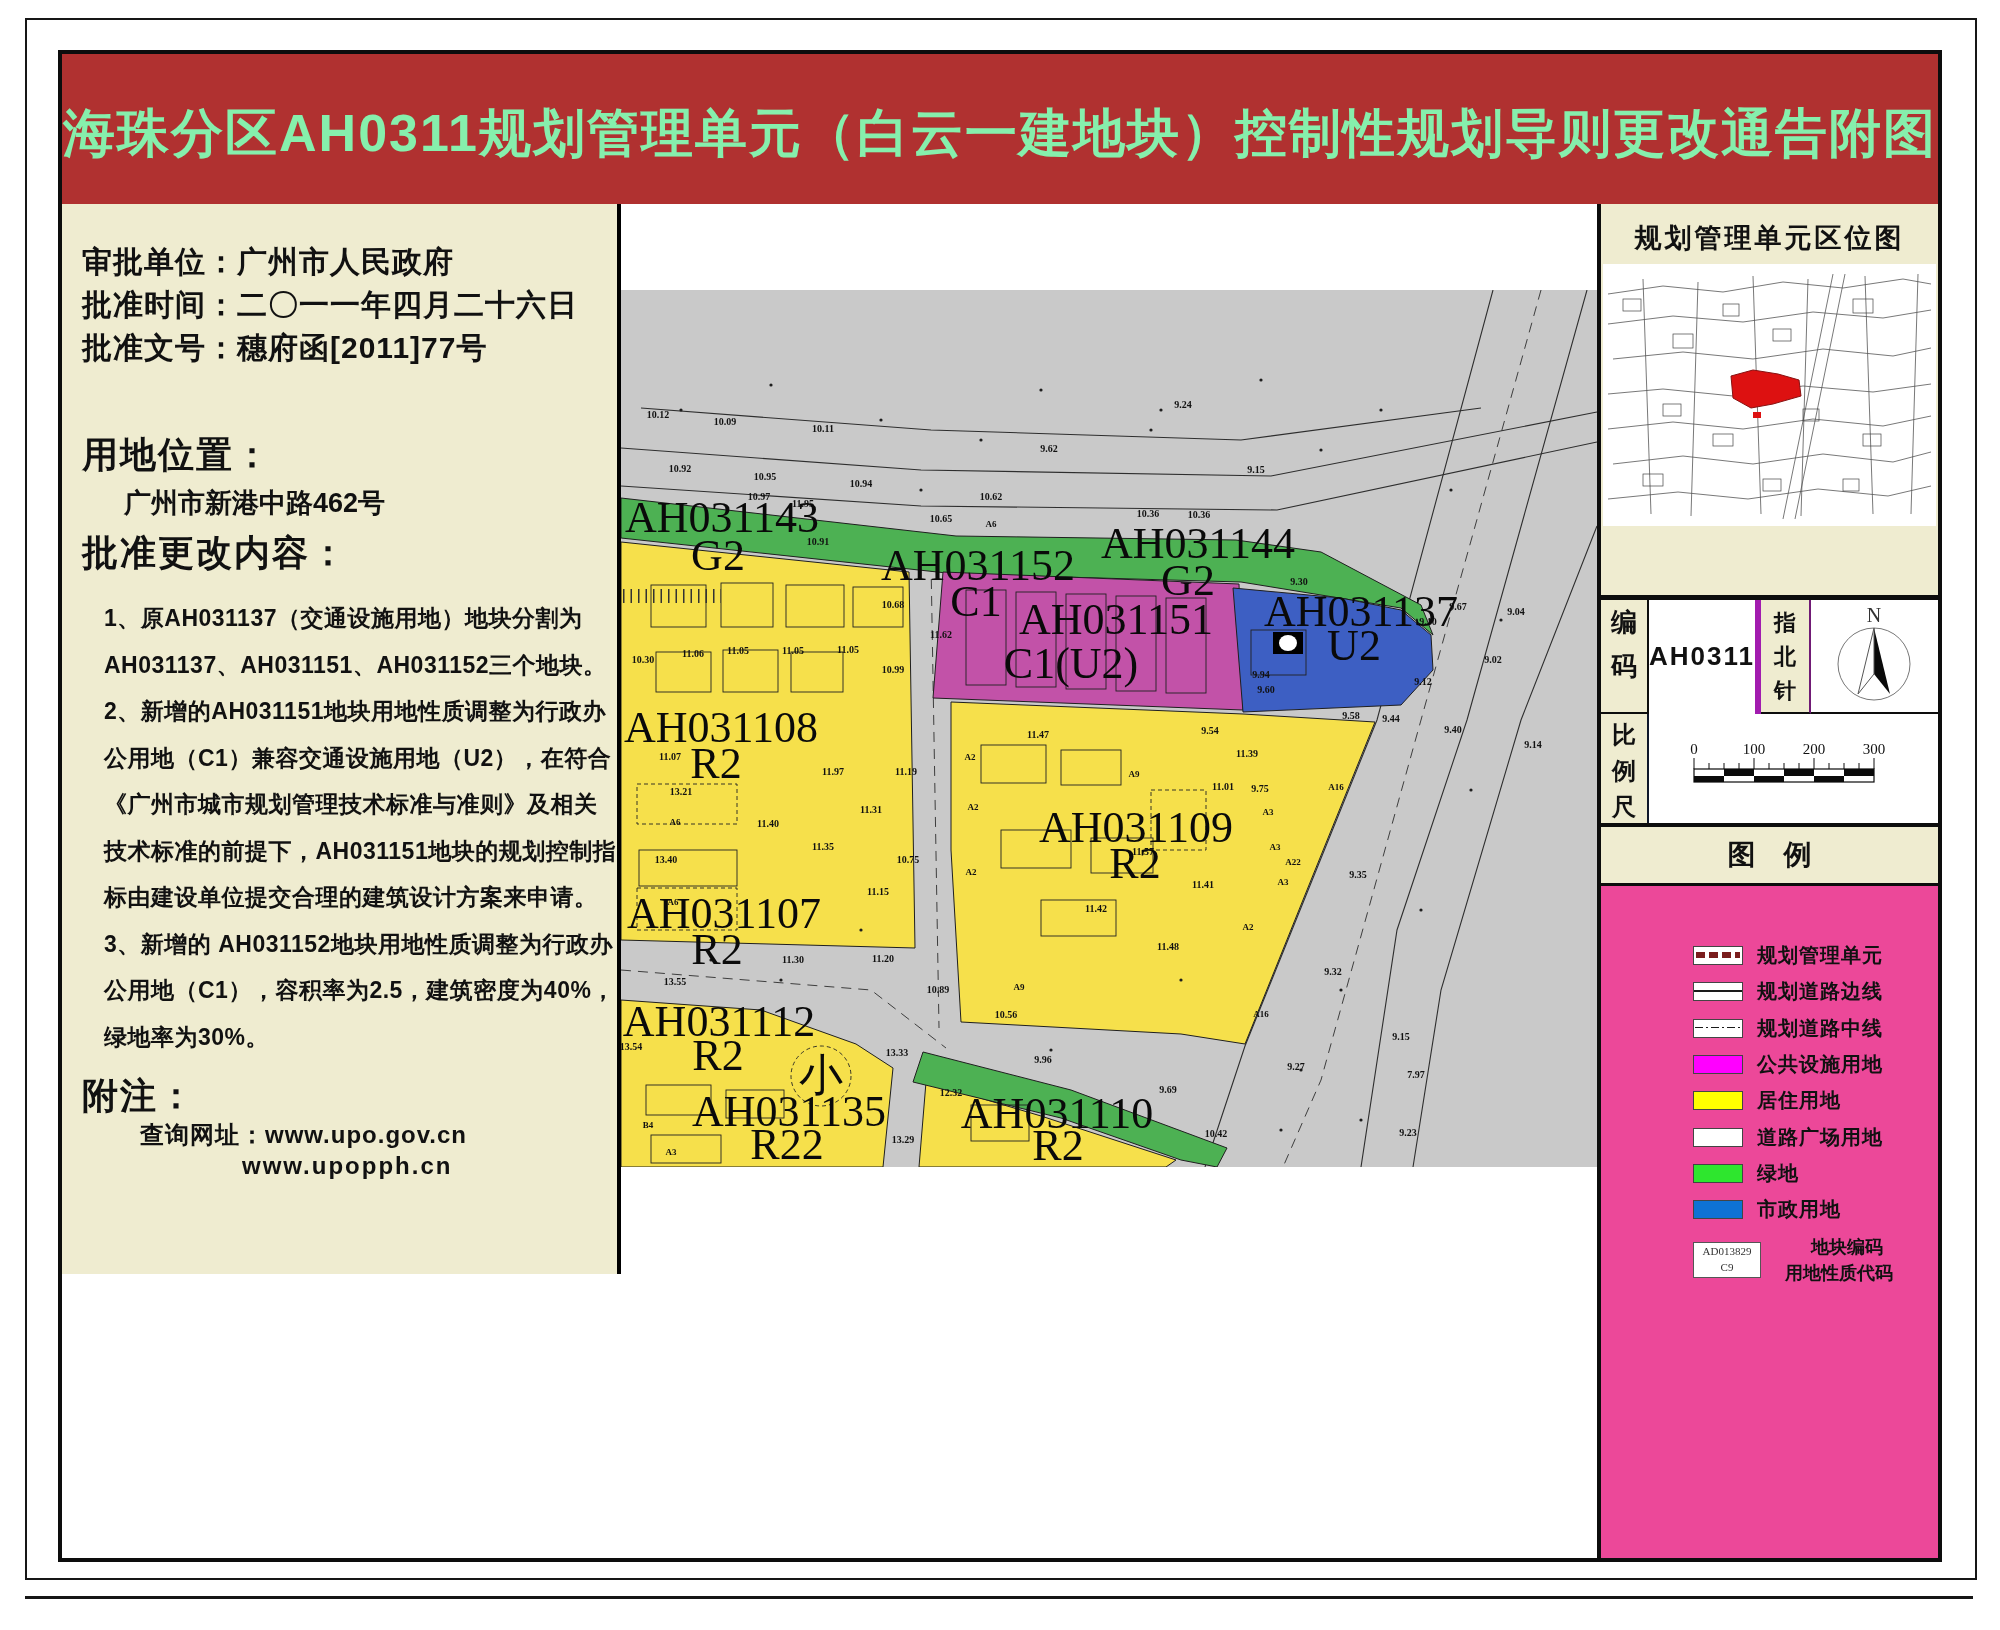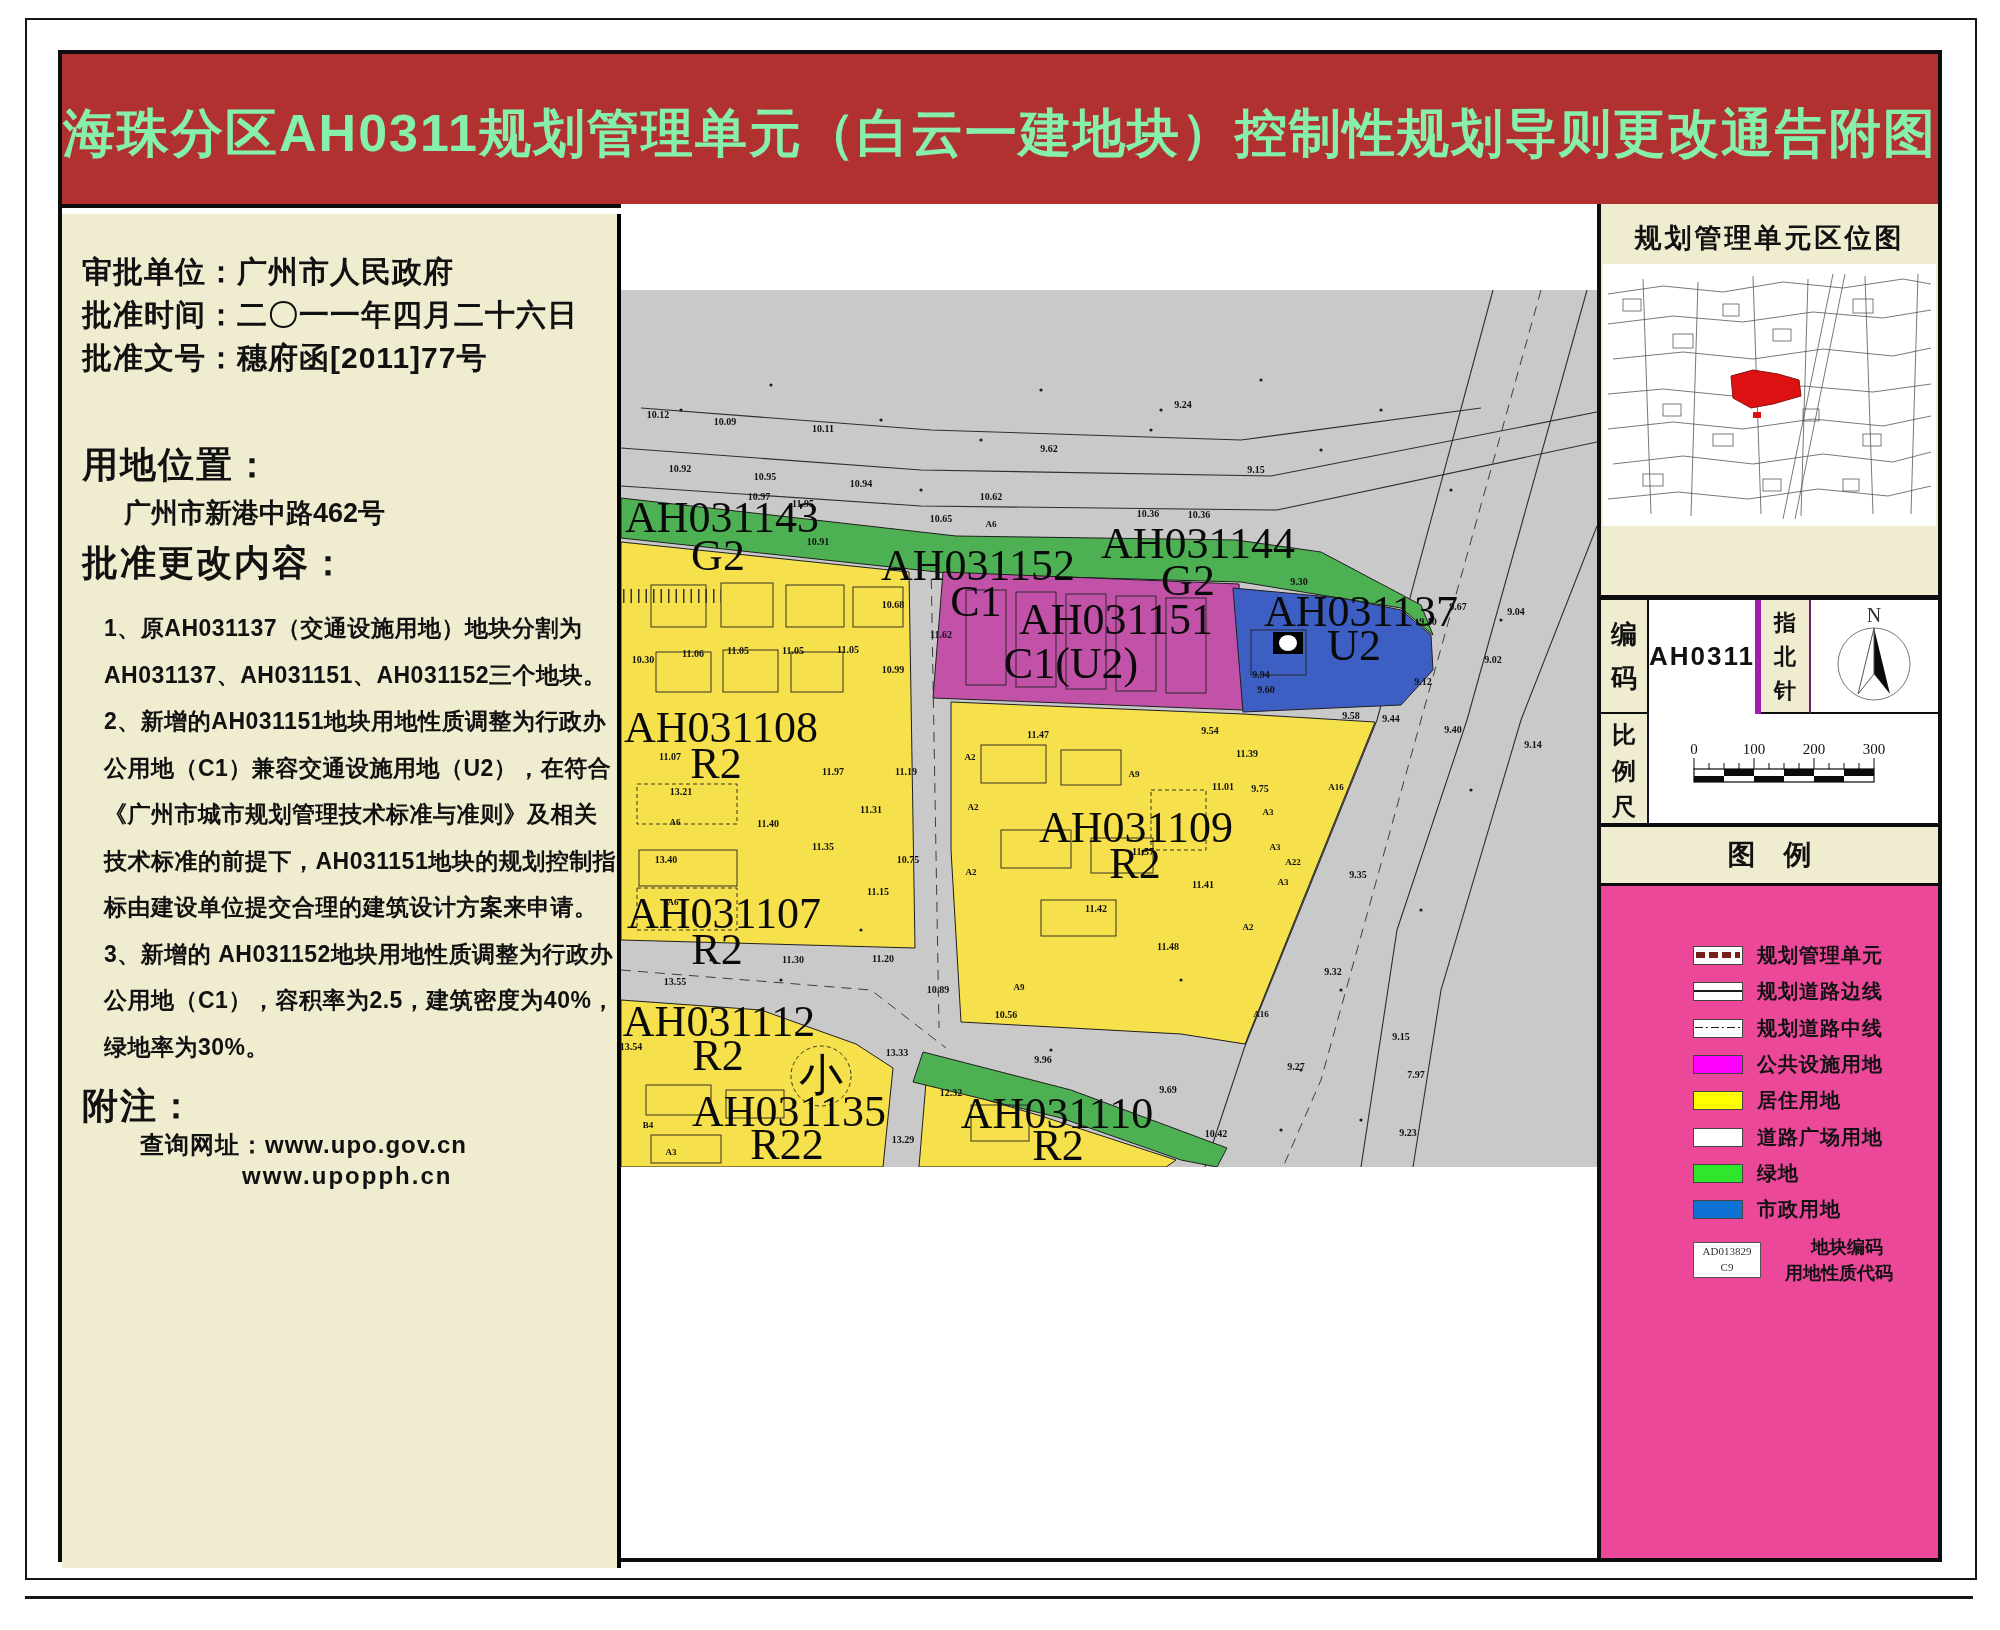--- a/index.html
+++ b/index.html
@@ -8,21 +8,21 @@
   
   .outer-border{position:absolute;left:25px;top:18px;width:1948px;height:1558px;border:2px solid #161616;}
   .outer-border2{position:absolute;left:25px;top:1596px;width:1948px;height:0;border-top:3px solid #161616;}
   
   .frame{position:absolute;left:58px;top:50px;width:1884px;height:1512px;border:4px solid #0d0d0d;box-sizing:border-box;background:#fff;}
   
   .header{position:absolute;left:0;top:0;width:1876px;height:150px;background:var(--red);border-bottom:4px solid #0d0d0d;box-sizing:content-box;}
   .header .title{position:absolute;left:0;top:0;width:100%;height:150px;line-height:158px;text-align:center;
     color:#86efac;font-size:52px;font-weight:bold;letter-spacing:2px;white-space:nowrap;}
   
-  .left-panel{position:absolute;left:0;top:160px;width:555px;height:1354px;background:var(--cream);border-right:4px solid #000000;}
+  .left-panel{position:absolute;left:0;top:150px;width:555px;height:1070px;background:var(--cream);border-right:4px solid #000000;}
   .lp{position:absolute;white-space:nowrap;}
   .lp-info{left:20px;top:36px;font-size:30px;font-weight:bold;line-height:43px;letter-spacing:1px;}
   .lp-h{font-size:36px;font-weight:bold;letter-spacing:2px;}
   .lp-loc-h{left:20px;top:227px;}
   .lp-loc-v{left:62px;top:281px;font-size:27px;font-weight:bold;}
   .lp-chg-h{left:20px;top:325px;}
   .lp-chg{left:42px;top:391px;font-size:23px;font-weight:600;line-height:46.5px;letter-spacing:0.5px;}
   .lp-note-h{left:20px;top:868px;}
   .lp-note-1{left:78px;top:915px;font-size:24px;font-weight:bold;letter-spacing:1px;}
   .lp-note-2{left:180px;top:948px;font-size:24px;font-weight:bold;letter-spacing:2px;}
@@ -363,21 +363,21 @@
             <rect class="mini-bld" x="240" y="215" width="16" height="12"></rect>
         </g>
         <g>
           <polygon points="128,112 150,106 175,110 196,116 198,132 170,140 148,144 130,134" fill="var(--locator-red)" stroke="#881111" stroke-width="1"></polygon>
           <rect x="150" y="148" width="8" height="6" fill="var(--locator-red)"></rect>
         </g>
       </svg>
 
       <div class="rp-table">
         <div class="cell c1 cream">
-          <div class="vtext" style="width:30px;line-height:44px;font-size:26px;padding-top:12px;">编码</div>
+          <div class="vtext" style="width:30px;line-height:44px;font-size:26px;">编码</div>
         </div>
         <div class="cell c2 white">AH0311</div>
         <div class="cell c3 cream">
           <div class="vtext" style="width:26px;line-height:34px;font-size:22px;padding-top:6px;">指北针</div>
         </div>
         <div class="cell c4 white">
           <svg width="127" height="112" viewBox="0 0 127 112">
             <text x="63" y="22" text-anchor="middle" font-size="20" fill="#333" font-family="Liberation Serif, DejaVu Serif, serif">N</text>
             <circle cx="63" cy="64" r="36" fill="none" stroke="#777" stroke-width="1"></circle>
             <polygon points="63,28 79,94 63,74" fill="#0a0a0a"></polygon>

